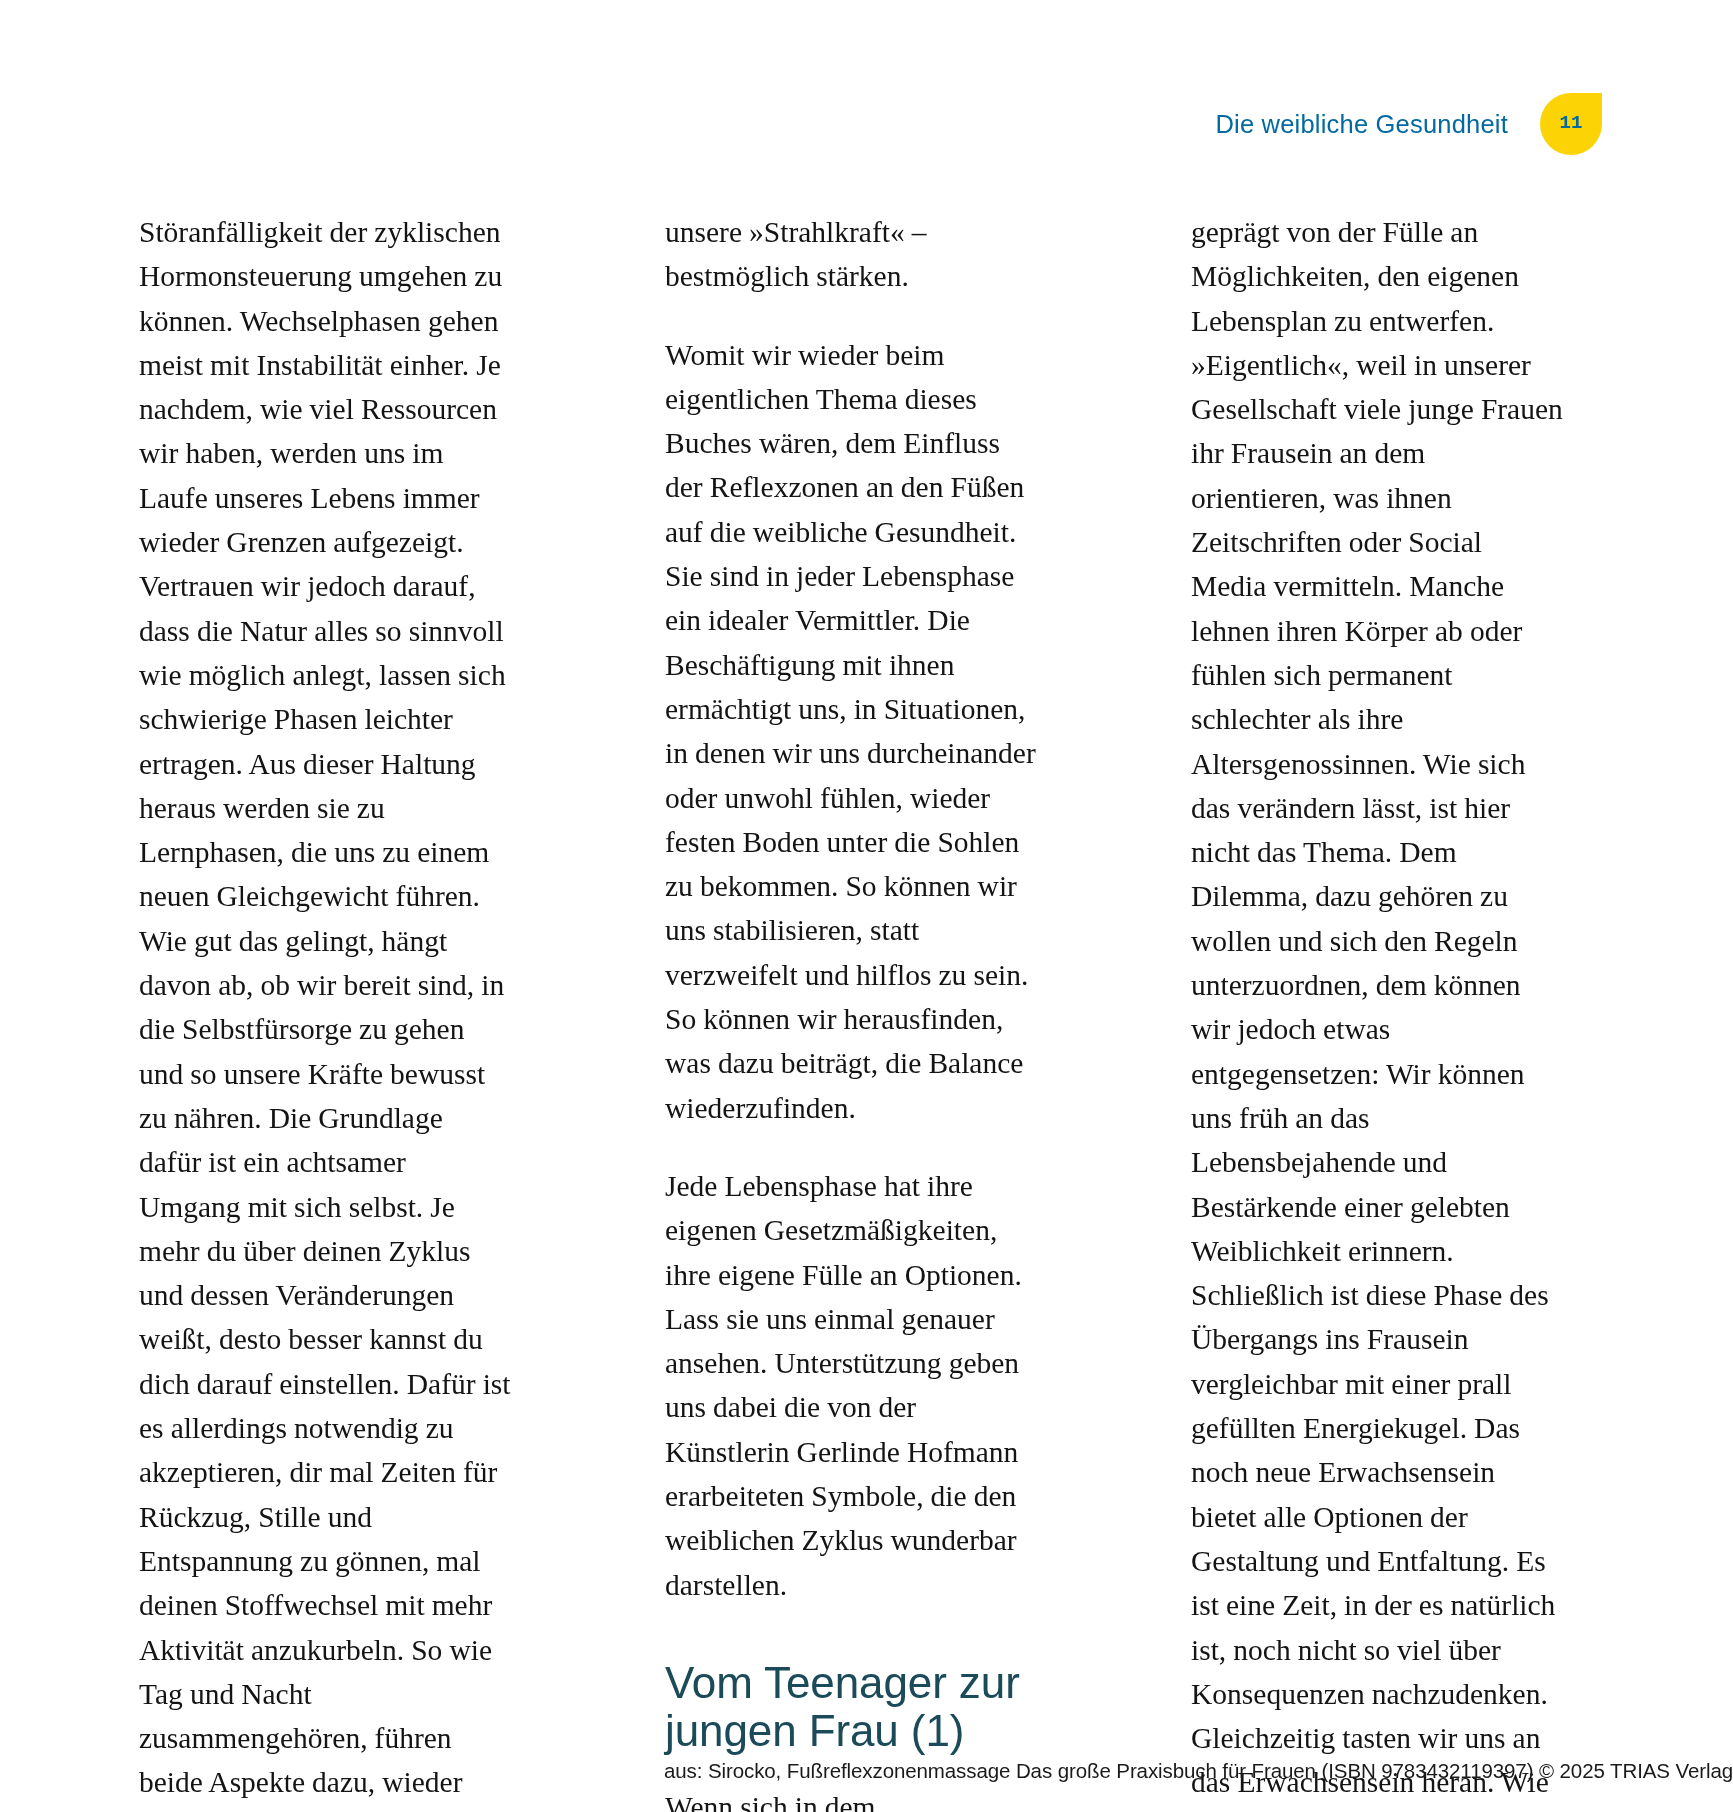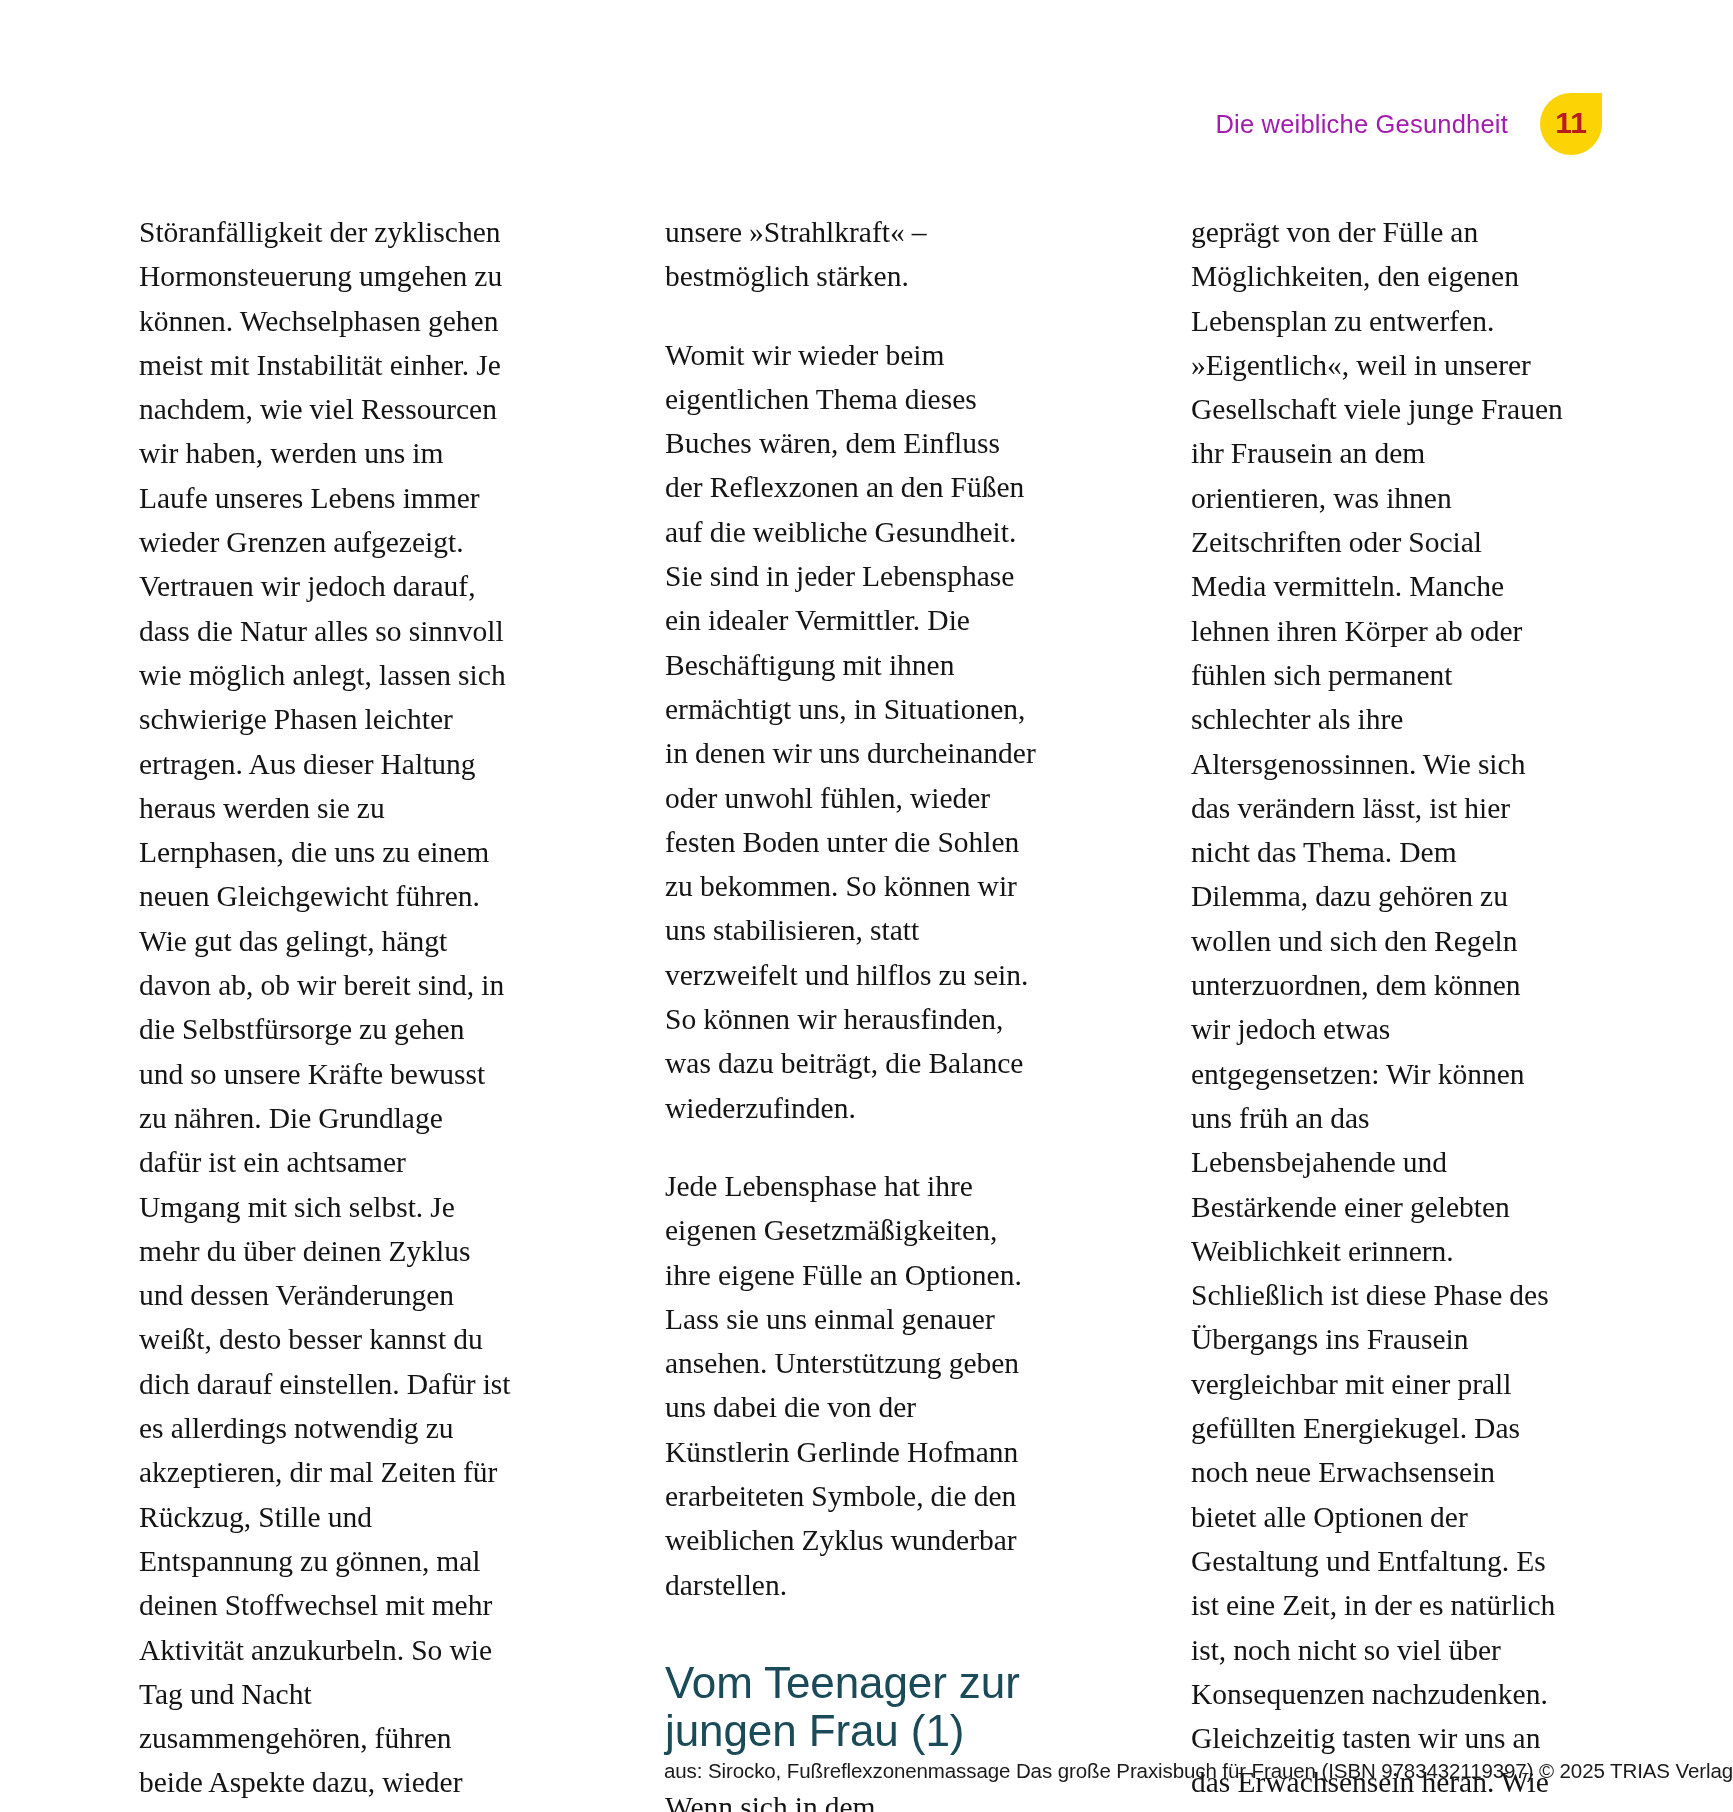--- a/index.html
+++ b/index.html
@@ -22,37 +22,37 @@
     position: absolute;
     top: 93px;
     right: 131px;
     display: flex;
     align-items: center;
     gap: 0px;
   }
   .runhead-title {
     font-family: "Liberation Sans", "DejaVu Sans", sans-serif;
     font-size: 25.5px;
-    color: #a21caf;
+    color: #0369a1;
     letter-spacing: 0.2px;
     white-space: nowrap;
     padding-right: 32px;
   }
   .page-badge {
     width: 62px;
     height: 62px;
     background: #fcd406;
     border-radius: 31px 0 31px 31px;
     display: flex;
     align-items: center;
     justify-content: center;
-    font-family: Liberation Sans, sans-serif;
-    font-size: 30px;
+    font-family: Liberation Mono, monospace;
+    font-size: 19px;
     font-weight: bold;
-    color: #b91c1c;
+    color: #0369a1;
     box-sizing: border-box;
     padding-bottom: 2px;
   }
 
   
   .columns {
     position: absolute;
     top: 210px;
     left: 139px;
     width: 1425px;

